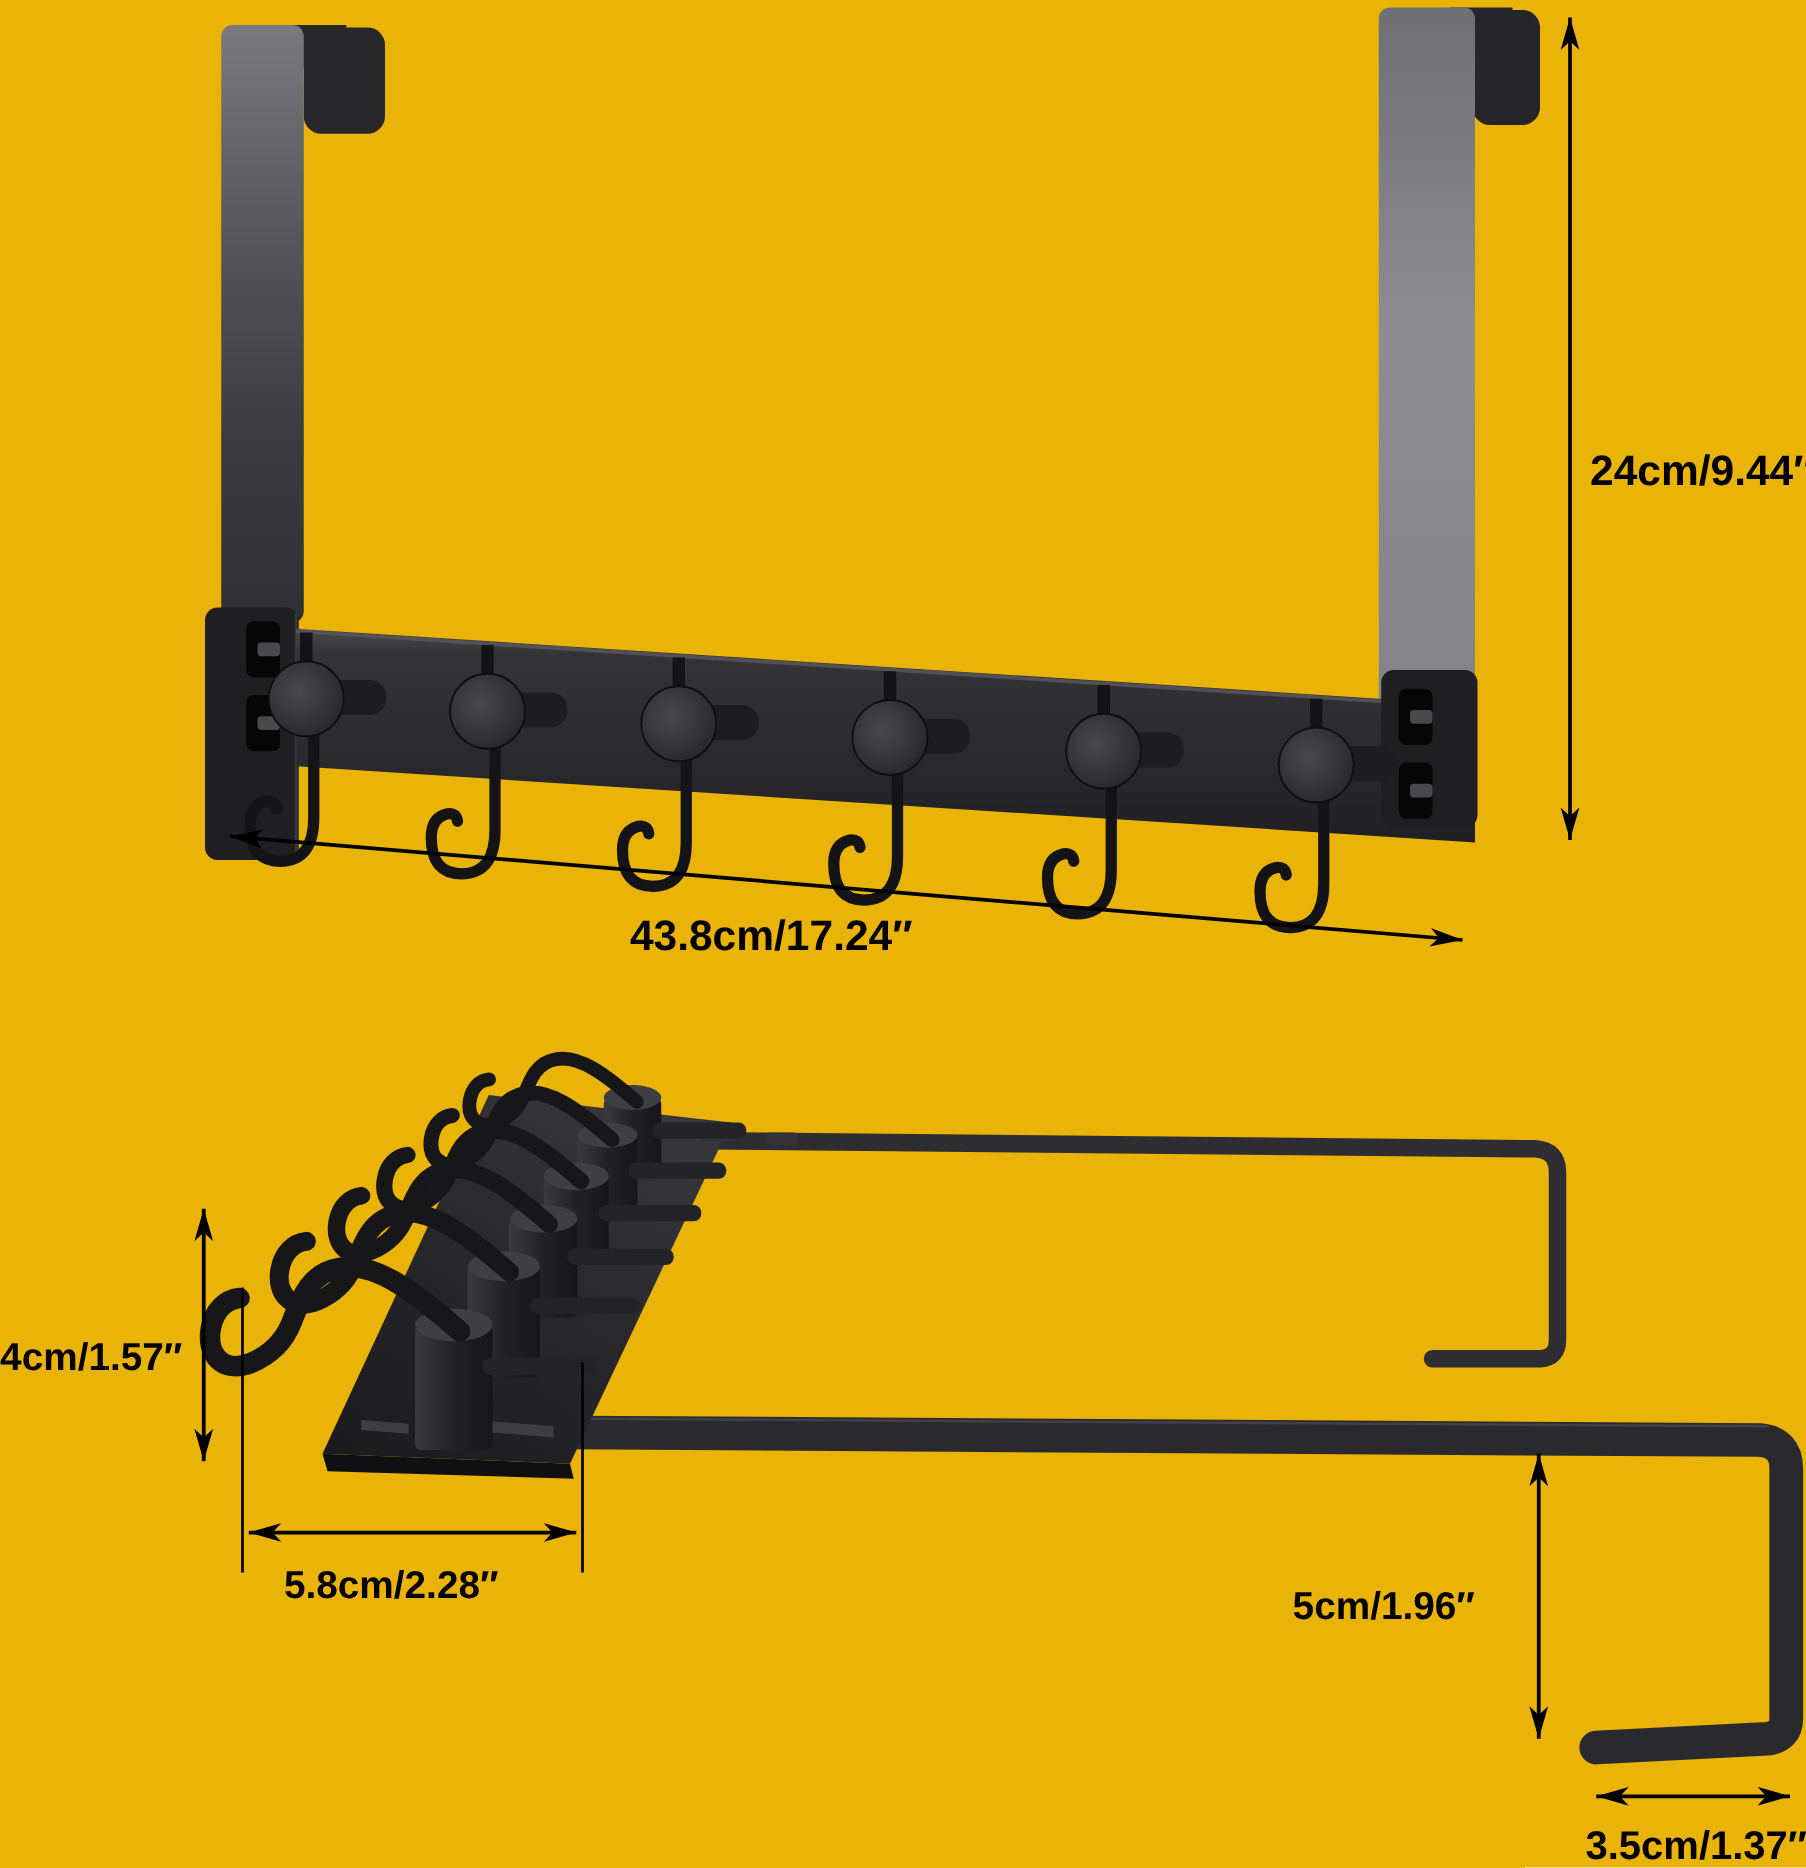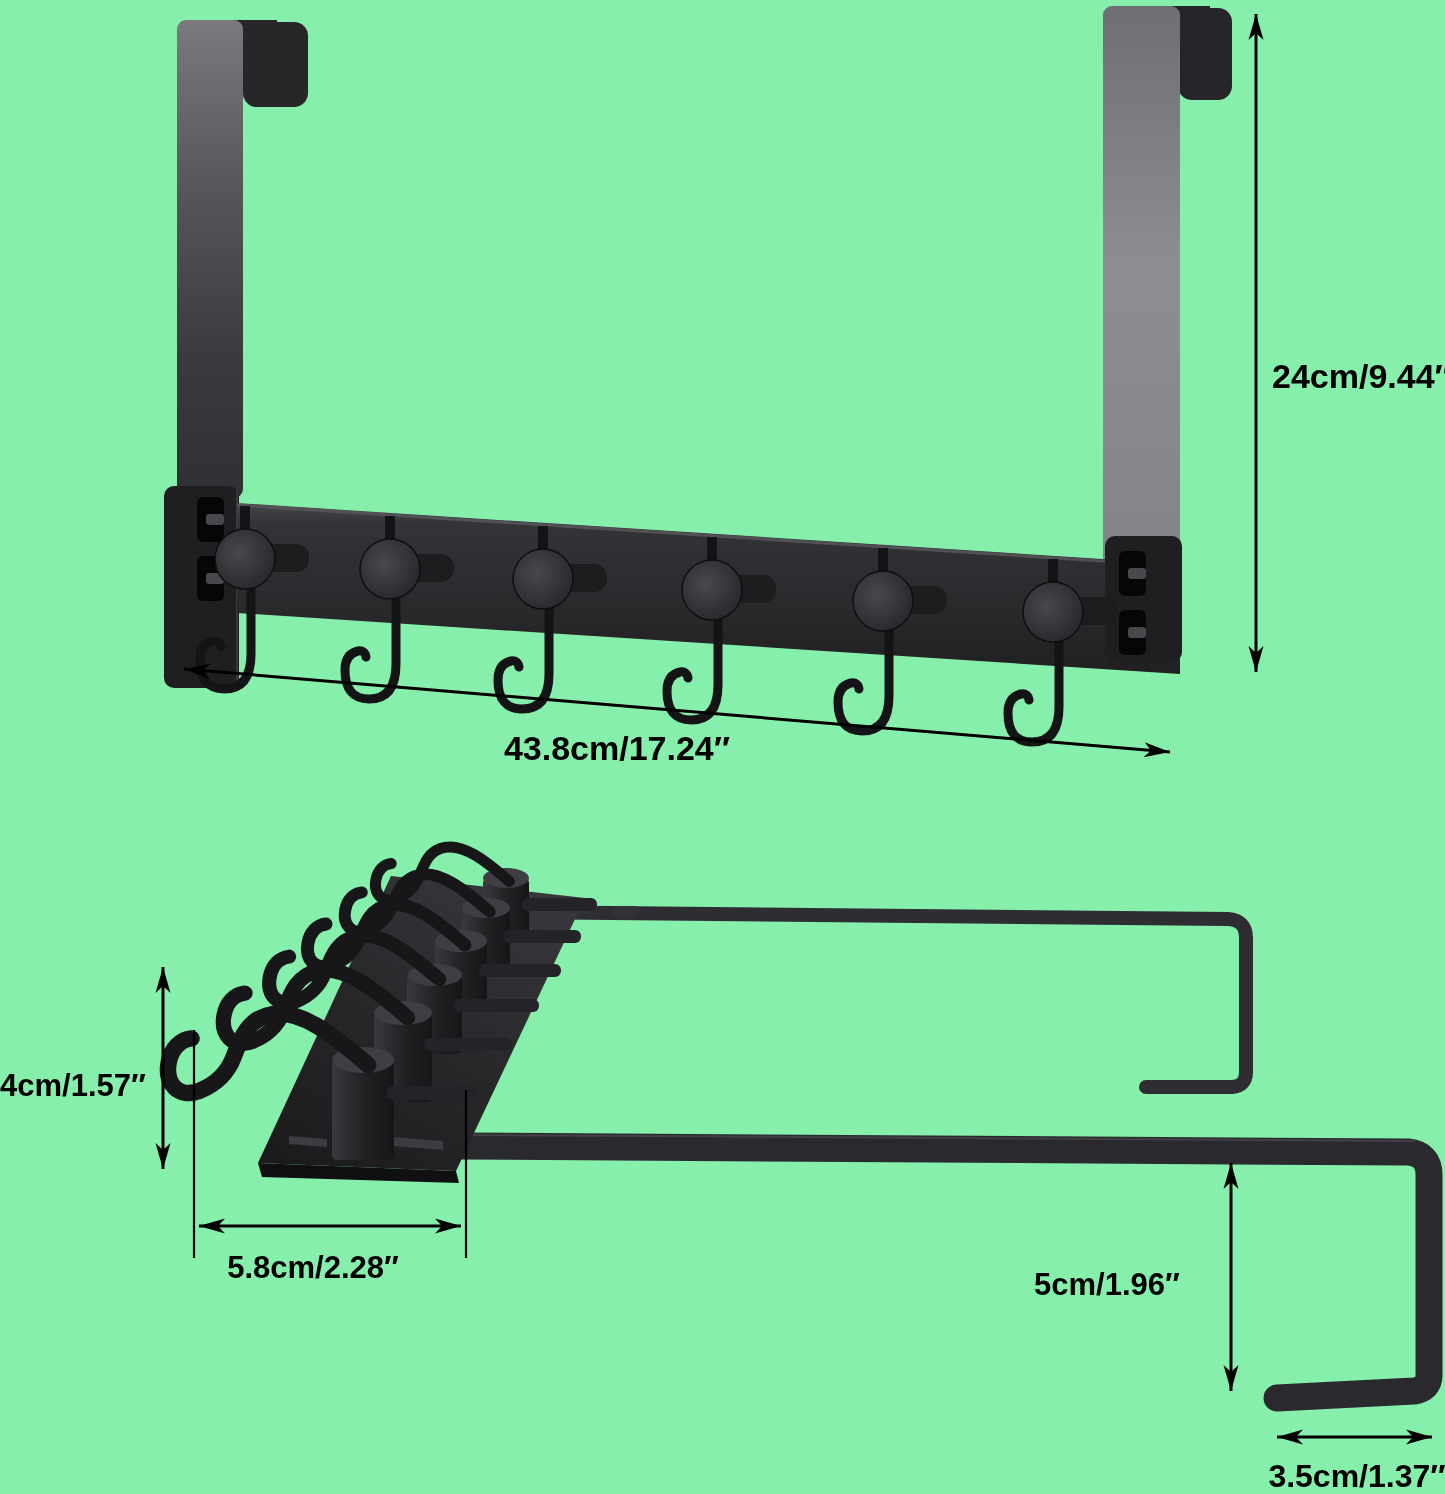--- a/index.html
+++ b/index.html
@@ -1,17 +1,17 @@
 <!DOCTYPE html>
 <html><head>
 <meta charset="utf-8">
 <style>
   html,body{margin:0;padding:0;background:#ffffff;}
   body{width:1445px;height:1494px;overflow:hidden;}
-  .stage{position:relative;width:1445px;height:1494px;background:#86efac;}
+  .stage{position:relative;width:1445px;height:1494px;background:#eab308;}
   svg{display:block;}
   text{font-family:"Liberation Sans", sans-serif;font-weight:bold;fill:#000;}
   .dim-line{stroke:#000;stroke-width:3;fill:none;}
   .ext-line{stroke:#000;stroke-width:2.2;fill:none;}
 </style>
 </head>
 <body>
 
 <div class="stage">
 <svg width="1445" height="1494" viewBox="0 0 1445 1494" xmlns="http://www.w3.org/2000/svg">

